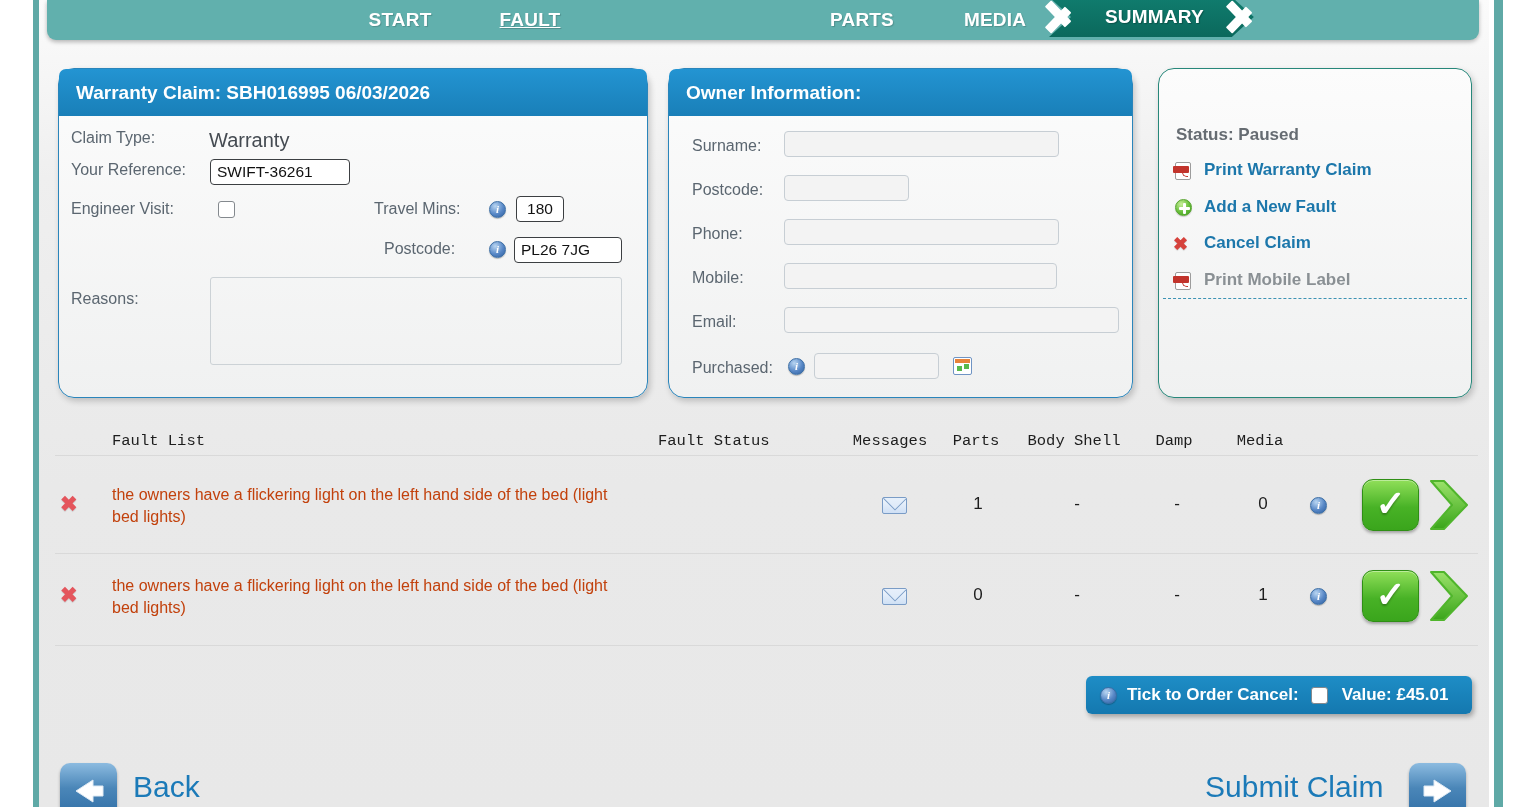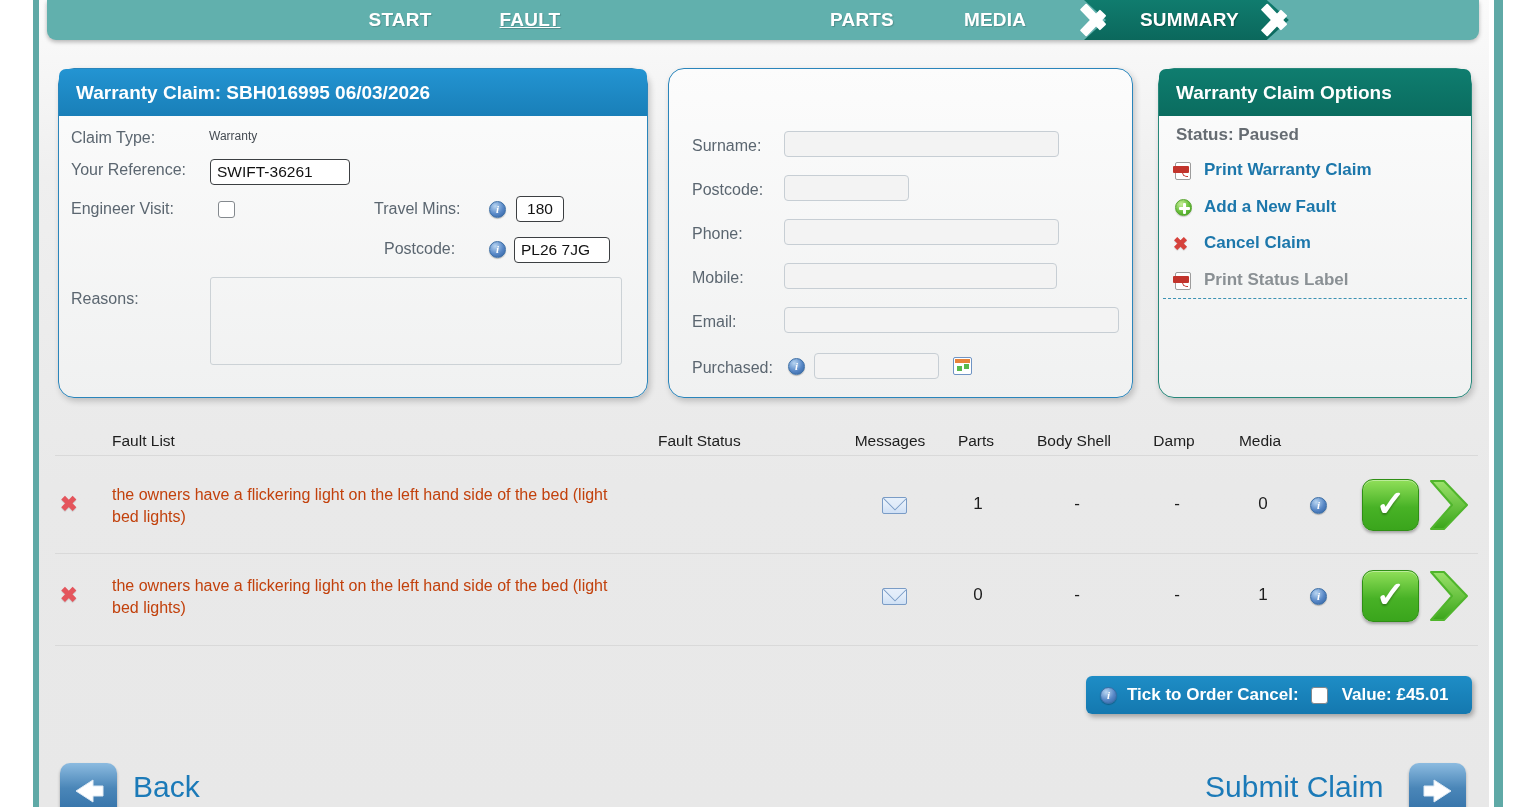--- a/index.html
+++ b/index.html
@@ -16,21 +16,21 @@
   .strip.right { left:1494px; width:9px; }
 
   
   .navbar { position:absolute; left:47px; top:0; width:1432px; height:40px;
     background:#61b0ad; border-radius:0 0 9px 9px; box-shadow:0 2px 4px rgba(0,0,0,.28); }
   .nav-step { position:absolute; top:0; height:40px; display:flex; align-items:center;
     transform:translateX(-50%); color:#fff; font-weight:700; font-size:19px;
     letter-spacing:.2px; text-shadow:1px 1px 1px rgba(0,0,0,.18); cursor:pointer; white-space:nowrap; }
   .step-start  { left:353px; } .step-fault { left:483px;text-decoration:underline; } .step-faulty { left:649px; }
   .step-parts  { left:815px; } .step-media { left:948px; }
-  .active-group { position:absolute; left:1036px; top:0; height:44px; display:flex; align-items:flex-start; }
+  .active-group { position:absolute; left:1001px; top:0; height:37px; display:flex; align-items:flex-end; }
   .wchev { position:relative; width:26px; height:40px; z-index:3; flex:0 0 auto; }
   .wchev::before,.wchev::after { content:""; position:absolute; left:0; width:29px; height:9px; background:#fff; border-radius:1px; }
   .wchev::before { top:2px;   transform:rotate(46deg);  transform-origin:0 50%; }
   .wchev::after  { bottom:2px; transform:rotate(-46deg); transform-origin:0 50%; }
   .active-seg { position:relative; z-index:2; height:40px; display:flex; align-items:center;
     margin:0 -25px; padding:0 50px 0 56px; color:#fff; font-weight:700; font-size:19px;
     letter-spacing:.2px; text-shadow:1px 1px 1px rgba(0,0,0,.25);
     background:linear-gradient(#107c6e,#0b685c);
     clip-path:polygon(0 0, calc(100% - 22px) 0, 100% 50%, calc(100% - 22px) 100%, 0 100%, 22px 50%); }
 
@@ -39,21 +39,21 @@
     box-shadow:2px 3px 6px rgba(0,0,0,.2); }
   .panel-header { height:47px; border-radius:7px 7px 0 0; display:flex; align-items:center;
     padding:0 17px; color:#fff; font-weight:700; font-size:19px; }
   .claim-panel   { left:58px;   top:68px; width:590px; height:330px; border:1px solid #2a85bb; }
   .owner-panel   { left:668px;  top:68px; width:465px; height:330px; border:1px solid #2a85bb; }
   .options-panel { left:1158px; top:68px; width:314px; height:330px; border:1px solid #27877a; }
   .claim-panel .panel-header, .owner-panel .panel-header { background:linear-gradient(#2394d2,#197fb8); }
   .options-panel .panel-header { background:linear-gradient(#0f7d6f,#0a6c5f); }
 
   .flabel { position:absolute; color:#5b6670; font-size:16px; white-space:nowrap; }
-  .fvalue { position:absolute; color:#454b52; font-size:12px; }
+  .fvalue { position:absolute; color:#454b52; font-size:20px; }
 
   .txt-input { position:absolute; border:1px solid #3c3f42; border-radius:4px; background:#fff;
     font-family:"Liberation Sans",sans-serif; font-size:15.5px; color:#111; padding:0 6px; height:26px; }
   .dis-input { position:absolute; border:1px solid #c7ced4; border-radius:4px; background:#f3f3f3;
     height:26px; font-size:15px; padding:0 6px; }
   textarea.reasons { position:absolute; left:151px; top:208px; width:412px; height:88px;
     border:1px solid #ccd2d6; border-radius:3px; background:transparent; resize:none;
     font-family:"Liberation Sans",sans-serif; font-size:15px; padding:4px 6px; }
   input[type=checkbox] { appearance:none; -webkit-appearance:none; width:17px; height:17px;
     border:1px solid #84898e; border-radius:3px; background:#fff; cursor:pointer; }
@@ -90,21 +90,21 @@
   .calendar-icon::after { content:""; position:absolute; left:3px; bottom:3px; width:5px; height:5px;
     background:#59b94c; box-shadow:7px -2px 0 #59b94c; }
 
   
   .status-line { position:absolute; left:17px; top:56px; font-size:17px; font-weight:700; color:#666c72; }
   .opt-link { position:absolute; left:45px; font-size:17px; font-weight:700; color:#1c77ab; cursor:pointer; white-space:nowrap; }
   .opt-link.disabled { color:#8a9094; }
   .opt-dashed { position:absolute; left:4px; right:4px; top:229px; border-top:1px dashed #3d93b4; }
 
   
-  .th { position:absolute; font-size:15.5px; color:#1d1d1d; white-space:nowrap; }
+  .th { position:absolute; font-size:15.5px; color:#1d1d1d; white-space:nowrap;font-family:Liberation Mono, monospace; }
   .th.ctr { transform:translateX(-50%); }
   .hr-line { position:absolute; left:55px; width:1423px; border-top:1px solid #d9d9d9; }
   .fault-text { position:absolute; left:112px; width:518px; color:#c2410c; font-size:16px; line-height:22px; cursor:pointer; }
   .cell { position:absolute; transform:translateX(-50%); font-size:17px; color:#1d1d1d; }
   .check-button { position:absolute; width:57px; height:52px; border-radius:11px; cursor:pointer;
     background:linear-gradient(#90df59,#48b226 55%,#3aa51c); border:1px solid #2f8f15;
     box-shadow:0 2px 3px rgba(0,0,0,.3), inset 0 1px 0 rgba(255,255,255,.4);
     display:flex; align-items:center; justify-content:center; }
   .check-button::after { content:"✓"; color:#fff; font-size:36px; font-weight:700;
     text-shadow:0 2px 2px rgba(0,0,0,.25); margin-top:-2px; }
@@ -165,55 +165,55 @@
   <span class="fvalue" style="left:150px;top:60px">Warranty</span>
   <span class="flabel" style="left:12px;top:92px">Your Reference:</span>
   <input class="txt-input" style="left: 151px; top: 90px; width: 140px;" value="SWIFT-36261">
   <span class="flabel" style="left:12px;top:131px">Engineer Visit:</span>
   <input type="checkbox" style="position: absolute; left: 159px; top: 132px;">
   <span class="flabel" style="left:315px;top:131px">Travel Mins:</span>
   <span class="info-icon" style="left:430px;top:132px"></span>
   <input class="txt-input" style="left: 457px; top: 127px; width: 48px; text-align: center;" value="180">
   <span class="flabel" style="left:325px;top:171px">Postcode:</span>
   <span class="info-icon" style="left:430px;top:172px"></span>
-  <input class="txt-input" style="left: 455px; top: 168px; width: 96px;" value="PL26 7JG">
+  <input class="txt-input" style="left: 455px; top: 168px; width: 108px;" value="PL26 7JG">
   <span class="flabel" style="left:12px;top:221px">Reasons:</span>
   <textarea class="reasons" style=""></textarea>
 </div>
 
 <div class="panel owner-panel">
+  <div class="panel-header">
+    <span>Owner Information:</span>
+  </div>
   <span class="flabel" style="left:23px;top:68px">Surname:</span>
   <input class="dis-input" style="left: 115px; top: 62px; width: 275px;" value="">
   <span class="flabel" style="left:23px;top:112px">Postcode:</span>
   <input class="dis-input" style="left: 115px; top: 106px; width: 125px;" value="">
   <span class="flabel" style="left:23px;top:156px">Phone:</span>
   <input class="dis-input" style="left: 115px; top: 150px; width: 275px;" value="">
   <span class="flabel" style="left:23px;top:200px">Mobile:</span>
   <input class="dis-input" style="left: 115px; top: 194px; width: 273px;" value="">
   <span class="flabel" style="left:23px;top:244px">Email:</span>
   <input class="dis-input" style="left: 115px; top: 238px; width: 335px;" value="">
   <span class="flabel" style="left:23px;top:290px">Purchased:</span>
   <span class="info-icon" style="left:119px;top:289px"></span>
   <input class="dis-input" style="left: 145px; top: 284px; width: 125px;" value="">
   <span class="calendar-icon" style="left:284px;top:288px"></span>
 </div>
 
 <div class="panel options-panel">
-  <div class="panel-header">
-    <span>Warranty Claim Options</span>
-  </div>
   <span class="status-line">Status: Paused</span>
   <span class="pdf-icon" style="left:16px;top:93px"></span>
   <span class="opt-link" style="top:91px">Print Warranty Claim</span>
   <span class="add-icon" style="left:16px;top:130px"></span>
   <span class="opt-link" style="top:128px">Add a New Fault</span>
   <span class="x-icon" style="left:14px;top:166px">✖</span>
   <span class="opt-link" style="top:164px">Cancel Claim</span>
   <span class="pdf-icon" style="left:16px;top:203px"></span>
-  <span class="opt-link disabled" style="top:201px">Print Status Label</span>
+  <span class="opt-link disabled" style="top:201px">Print Mobile Label</span>
   <div class="opt-dashed"></div>
 </div>
 
 <span class="th" style="left:112px;top:432px">Fault List</span>
 <span class="th" style="left:658px;top:432px">Fault Status</span>
 <span class="th ctr" style="left:890px;top:432px">Messages</span>
 <span class="th ctr" style="left:976px;top:432px">Parts</span>
 <span class="th ctr" style="left:1074px;top:432px">Body Shell</span>
 <span class="th ctr" style="left:1174px;top:432px">Damp</span>
 <span class="th ctr" style="left:1260px;top:432px">Media</span>

